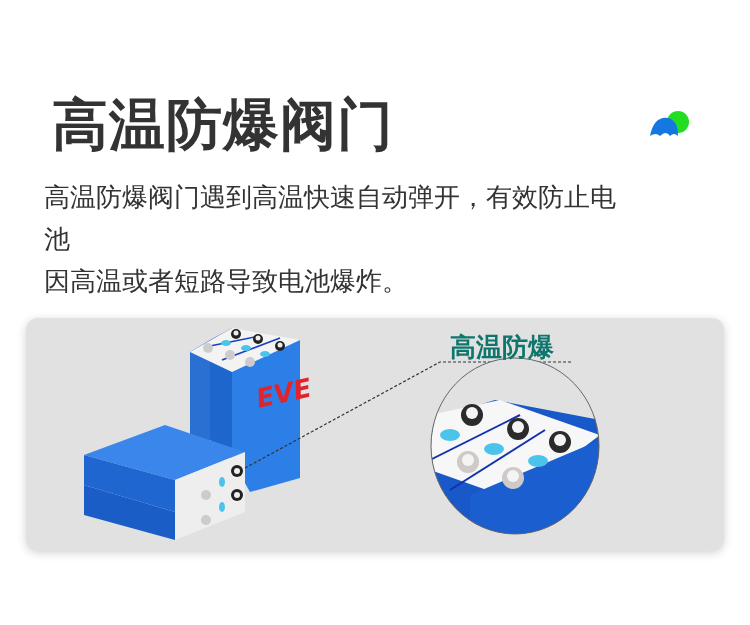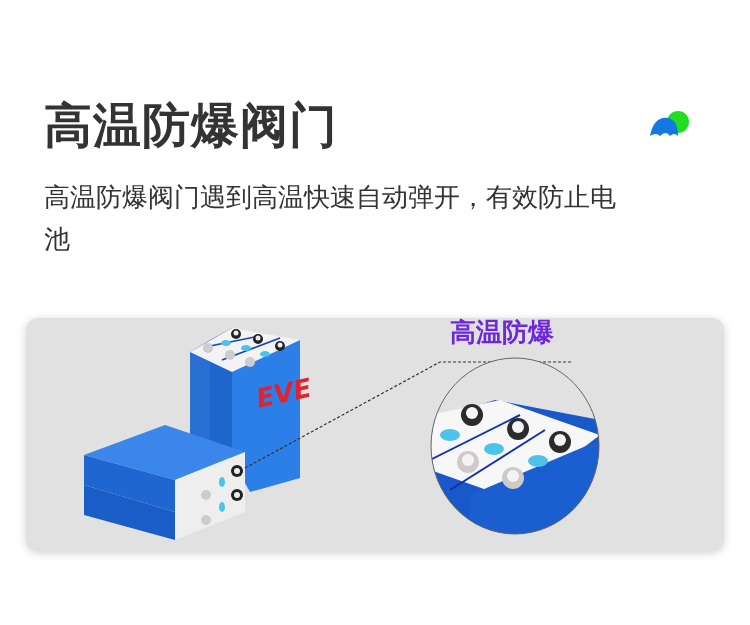--- a/index.html
+++ b/index.html
@@ -1,38 +1,39 @@
 <!DOCTYPE html>
 <html><head>
 <meta charset="utf-8">
 <style>
   html, body { margin:0; padding:0; }
   body { width:750px; height:625px; background:#ffffff; position:relative; overflow:hidden;
          font-family:"DejaVu Sans","Liberation Sans",sans-serif; }
-  .title { position:absolute; left:44px; top:90px; font-size:48px; font-weight:bold;
+  .title { position:absolute; left:52px; top:90px; font-size:56px; font-weight:bold;
            color:#333333; letter-spacing:1px; line-height:70px; }
   .logo { position:absolute; left:648px; top:108px; width:44px; height:32px; }
   .desc { position:absolute; left:44px; top:176px; width:580px; font-size:26px; color:#333333; line-height:42px; }
   .panel { position:absolute; left:26px; top:318px; width:698px; height:233px; background:#e1e1e1;
            border-radius:12px; box-shadow:0 2px 10px rgba(0,0,0,0.18); overflow:hidden; }
-  .callout-label { position:absolute; left:450px; top:315px; font-size:26px; font-weight:bold; color:#6d28d9; }
+  .callout-label { position:absolute; left:450px; top:330px; font-size:26px; font-weight:bold; color:#0f766e; }
   svg text { font-family:"DejaVu Sans","Liberation Sans",sans-serif; }
 </style>
 </head>
 <body>
 
 <div class="title">高温防爆阀门</div>
 
 <svg class="logo" viewBox="0 0 44 32">
   <circle cx="30" cy="14" r="11" fill="#22dd22"></circle>
   <path d="M2 28 Q6 8 20 10 Q30 12 30 28 Q26 24 22 28 Q18 22 12 28 Q8 24 2 28 Z" fill="#1478e0"></path>
 </svg>
 
 <div class="desc">
   <div>高温防爆阀门遇到高温快速自动弹开，有效防止电池</div>
+  <div>因高温或者短路导致电池爆炸。</div>
 </div>
 
 <div class="panel">
   <svg width="698" height="233" viewBox="26 318 698 233">
 
     <g>
       <polygon points="190,352 210,340 210,440 190,452" fill="#2a6fd2"></polygon>
       <polygon points="210,340 232,328 232,460 210,440" fill="#1f66cc"></polygon>
       <polygon points="232,350 300,340 300,478 250,492 232,460" fill="#2c7fe6"></polygon>
       <polygon points="190,352 232,328 300,340 232,372" fill="#f3f3f3"></polygon>

